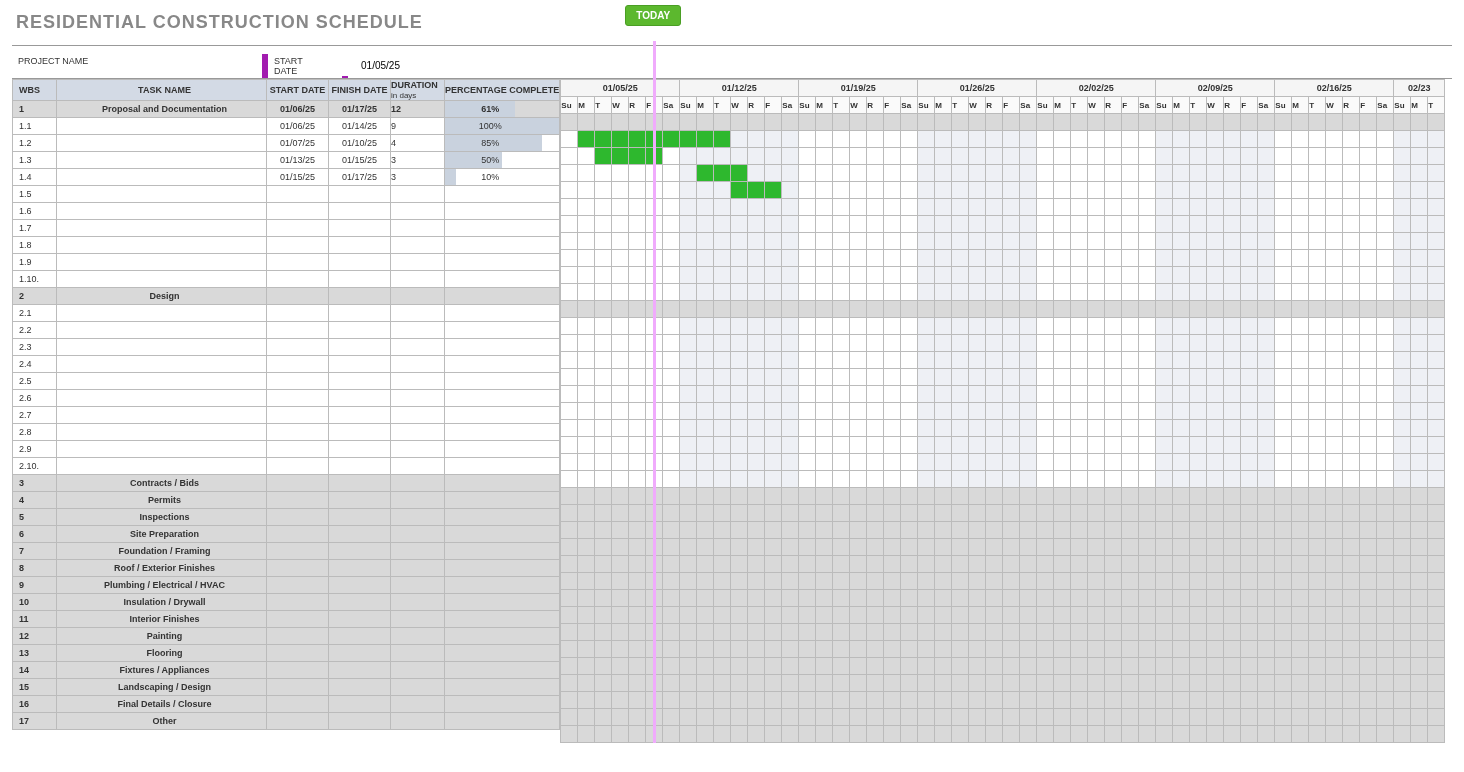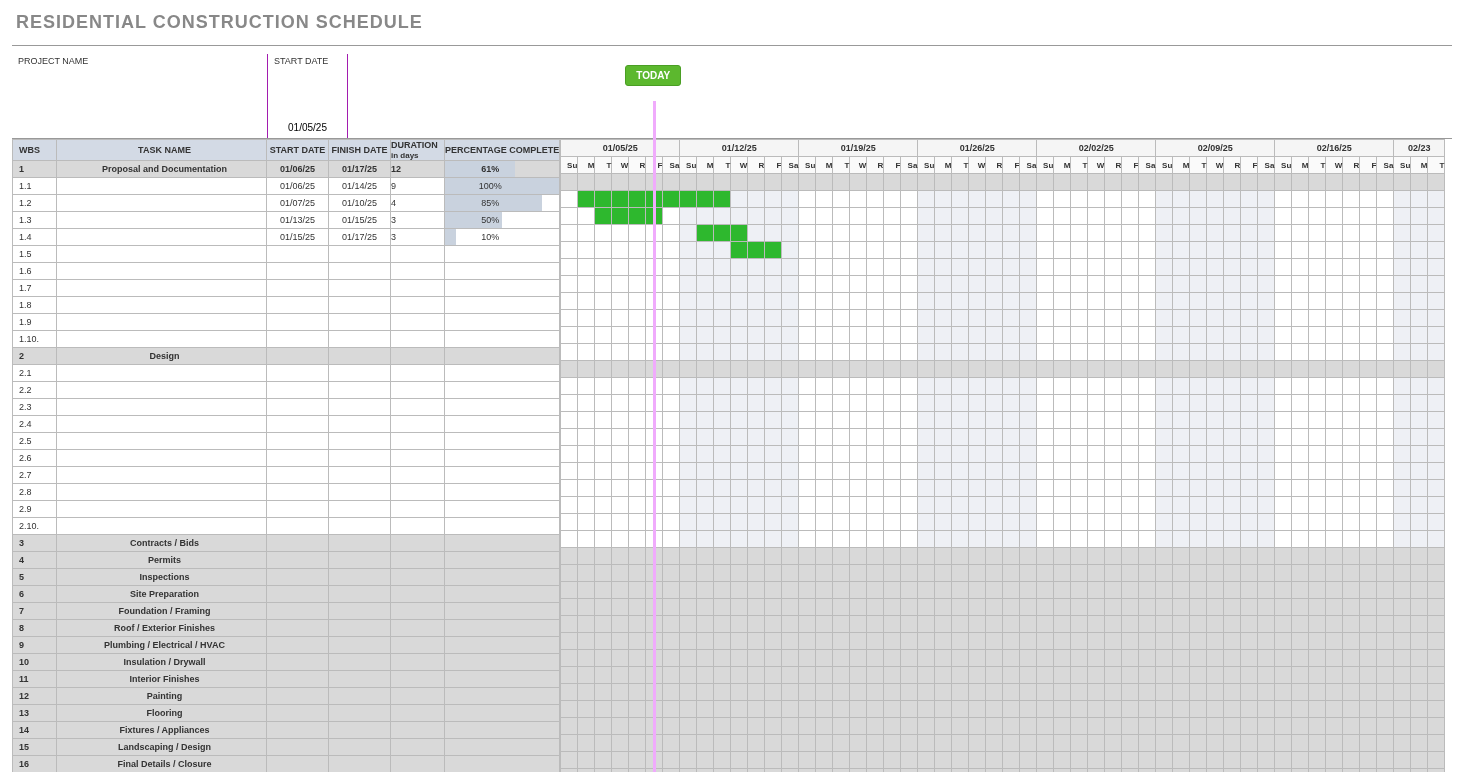--- a/index.html
+++ b/index.html
@@ -1,39 +1,39 @@
 <!DOCTYPE html>
 <html><head>
 <meta charset="utf-8">
 <style>
 * { margin: 0; padding: 0; box-sizing: border-box; }
 body { font-family: Arial, sans-serif; font-size: 10px; color: #333; background: #fff; padding: 12px; overflow-x: auto; }
 .title { font-size: 18px; font-weight: bold; color: #888; letter-spacing: 1px; margin-bottom: 8px; border-bottom: 1px solid #999; padding-bottom: 12px; padding-left: 4px; }
 .meta-row { display: flex; border-bottom: 1px solid #999; }
-.meta-cell { display: flex; flex-direction: column; border-right: 1px solid #a21caf; gap: 48px; }
+.meta-cell { display: flex; flex-direction: row; border-right: 6px solid #a21caf; }
 .meta-label { font-size: 9px; padding: 2px 6px; }
 .meta-input { border: none; padding: 4px 6px; font-size: 10px; height: 22px; outline: none; }
 .main { display: flex; position: relative; }
 .left { flex-shrink: 0; }
 .right { flex-shrink: 0; position: relative; }
 table { border-collapse: collapse; }
 td, th { border: 1px solid #bbb; font-size: 9px; padding: 0; height: 17px; white-space: nowrap; }
 .hdr { background: #d3dae5; font-weight: bold; text-align: center; font-size: 9px; }
-.hdr .sub { font-size: 8px; font-weight: bold; }
+.hdr .sub { font-size: 8px; font-weight: normal; }
 .wbs { width: 44px; text-align: left; padding-left: 6px; }
 .task { width: 210px; text-align: center; padding-left: 6px; }
 .date { width: 62px; text-align: center; }
 .dur { width: 54px; text-align: left; }
 .pct { width: 80px; text-align: center; position: relative; }
 .pct-bar { position: absolute; left: 0; top: 0; bottom: 0; background: #c9d2de; }
 .pct-txt { position: relative; z-index: 1; padding-right: 24px; display: block; }
 .phase { background: #d9d9d9; font-weight: bold; }
 .day { width: 17px; min-width: 17px; text-align: center; font-size: 8px; }
 .dhdr { background: #f5f5f5; text-align: center; font-size: 9px; font-weight: bold; border-left: 1px solid #bbb; }
-.dsub { background: #fafafa; text-align: right; font-size: 8px; margin-top: 12px; }
+.dsub { background: #fafafa; text-align: left; font-size: 8px; margin-top: 12px; }
 .wk-shade { background: #eef0f5; }
 .g-phase { background: #d9d9d9; }
 .g-bar { background: #2eb82e; }
 .today-line { position: absolute; top: -38px; bottom: 0; width: 3px; background: #f0abfc; z-index: 5; }
 .today-label { position: absolute; top: -36px; left: -28px; background: #5cb82e; color: #fff; font-size: 10px; font-weight: bold; padding: 4px 10px; border-radius: 3px; border: 1px solid #4a9e24; z-index: 6; }
 </style>
 </head>
 <body>
 
 <div class="title">RESIDENTIAL CONSTRUCTION SCHEDULE</div>

